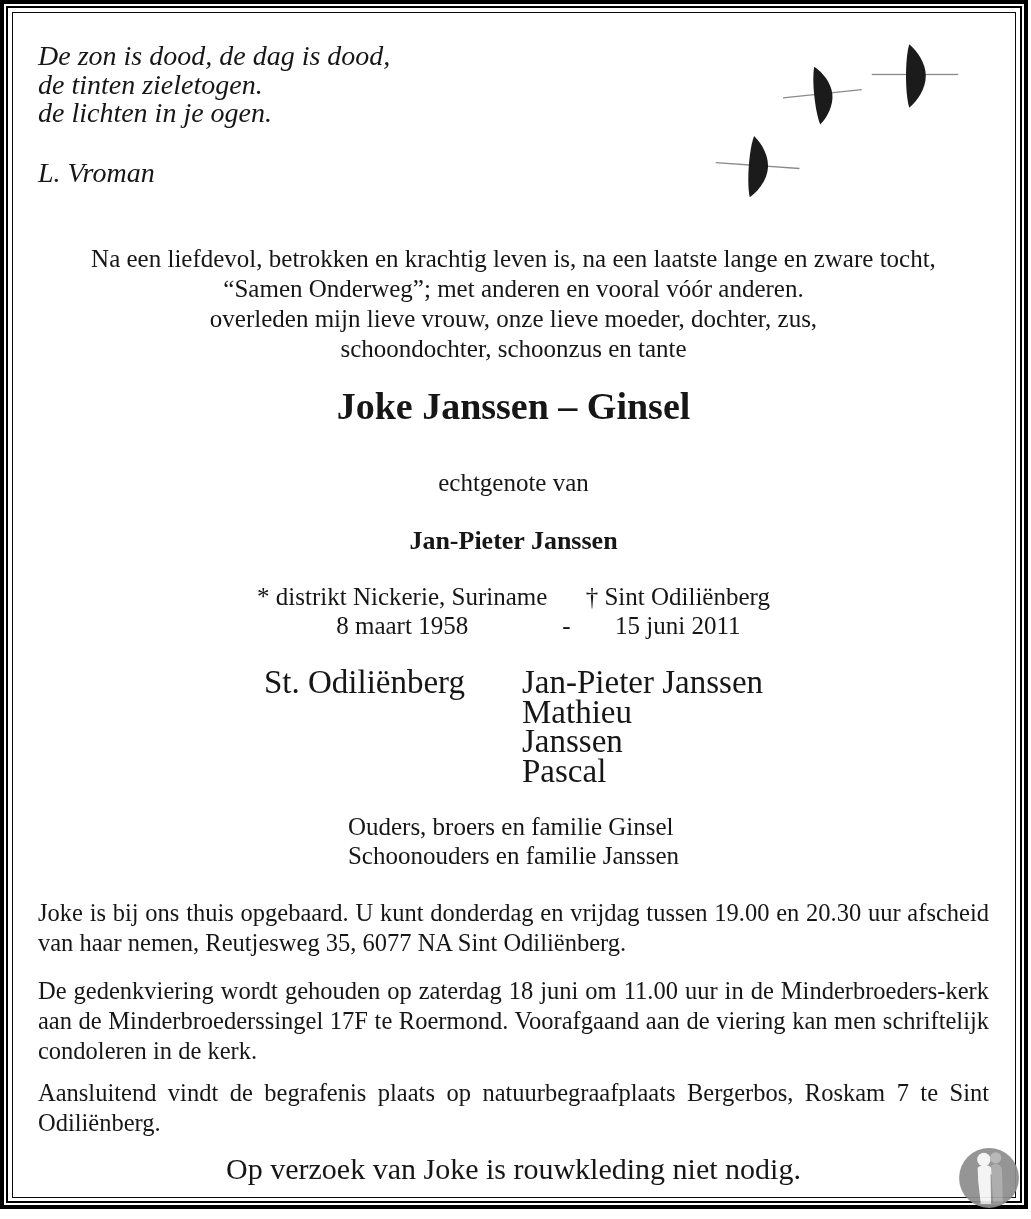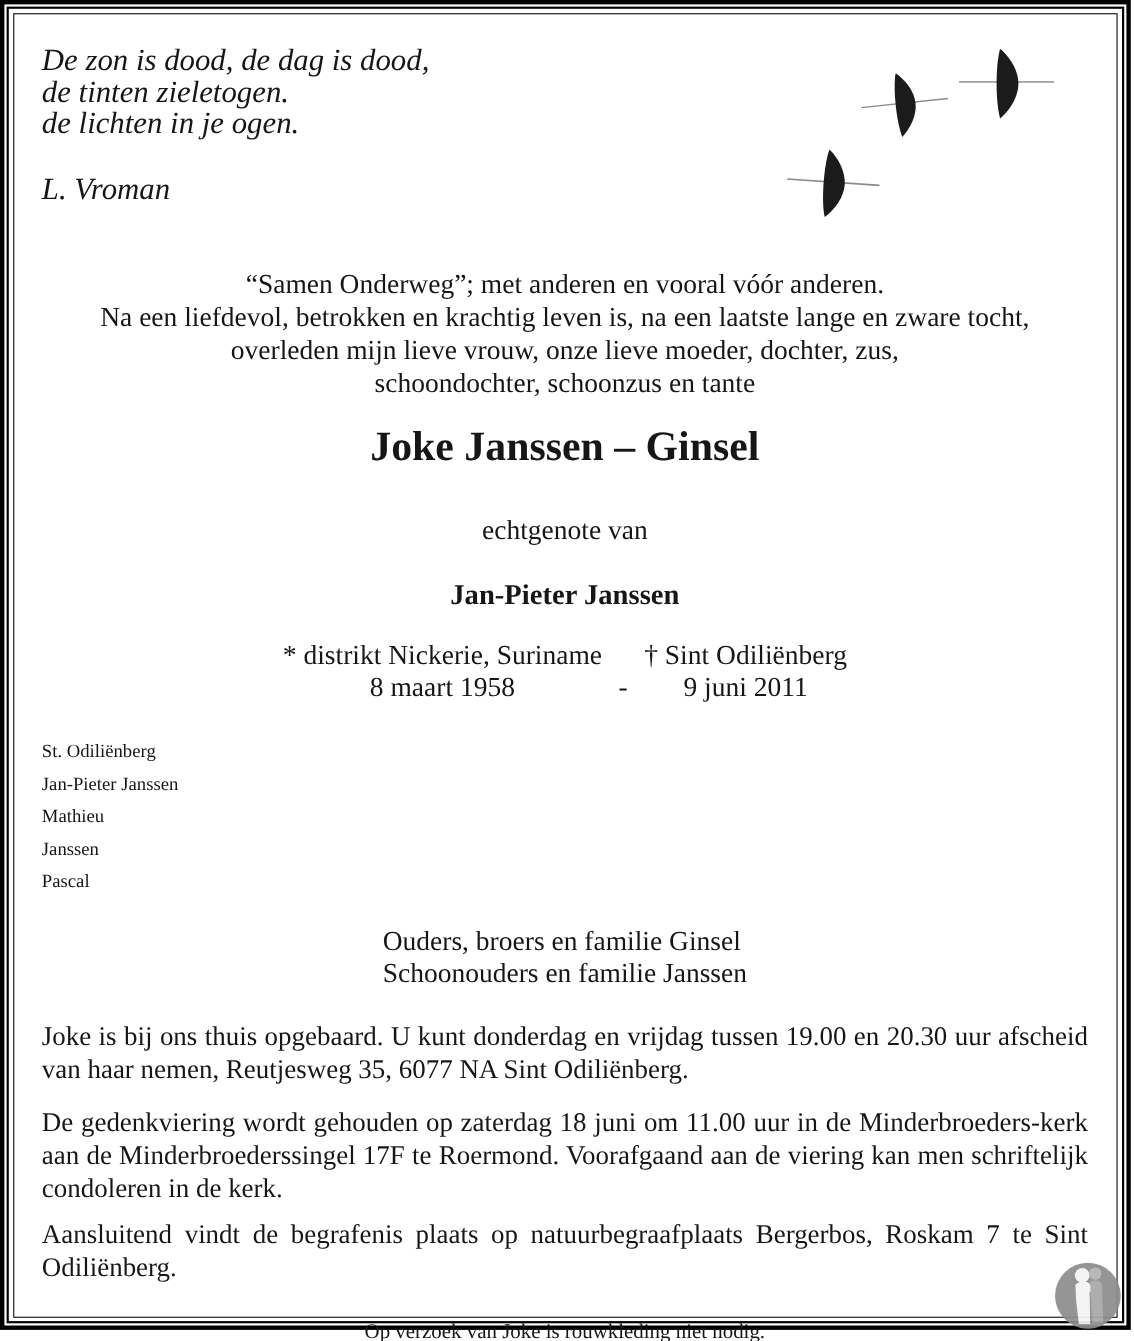--- a/index.html
+++ b/index.html
@@ -24,31 +24,31 @@
   .intro { margin-top:57px; font-size:25px; line-height:30px; text-align:center; }
 
   .deceased-name { margin-top:24px; font-size:38px; line-height:36px; font-weight:bold; text-align:center; }
   .relation { margin-top:44px; font-size:25px; line-height:30px; text-align:center; }
   .spouse-name { margin-top:27px; font-size:26px; line-height:31px; font-weight:bold; text-align:center; }
 
   .vitals { margin-top:26px; display:flex; justify-content:center; align-items:flex-end; font-size:25px; line-height:29px; }
   .vitals-sep { margin:0 15px; }
   .vitals-date { text-align:center; }
 
-  .family { margin-top:28px; display:flex; justify-content:center; align-items:flex-start; font-size:17px; line-height:29.5px;flex-direction:column; }
+  .family { margin-top:28px; display:flex; justify-content:center; align-items:flex-start; font-size:33px; line-height:29.5px; }
   .family-place { margin-right:57px; }
   .family-members { text-align:left; }
 
   .relatives { margin-top:26px; width:fit-content; margin-left:auto; margin-right:auto; font-size:25px; line-height:29px; text-align:left; }
 
   .paragraph { margin-top:28px; font-size:24.5px; line-height:30px; text-align:justify; }
   .paragraph.p2 { margin-top:18px; }
   .paragraph.p3 { margin-top:12px; }
 
-  .closing { margin-top:28px; font-size:19px; line-height:30px; text-align:center; }
+  .closing { margin-top:16px; font-size:30px; line-height:30px; text-align:center; }
 
   .bird { position:absolute; }
   .bird svg { display:block; }
   .bird.b-right { left:860px; top:40px; }
   .bird.b-mid   { left:775px; top:62px; transform:rotate(-6deg); }
   .bird.b-low   { left:700px; top:132px; transform:rotate(4deg); }
 
   .logo { position:absolute; right:9px; bottom:7px; width:66px; height:66px; z-index:5; opacity:0.93; }
   .logo svg { display:block; }
 </style>
@@ -81,41 +81,41 @@
 <div class="content">
 
   <div class="poem">
       <div>De zon is dood, de dag is dood,</div>
       <div>de tinten zieletogen.</div>
       <div>de lichten in je ogen.</div>
     </div>
   <div class="poem-author">L. Vroman</div>
 
   <div class="intro">
+      <div>Na een liefdevol, betrokken en krachtig leven is, na een laatste lange en zware tocht,</div>
       <div>“Samen Onderweg”; met anderen en vooral vóór anderen.</div>
-      <div>Na een liefdevol, betrokken en krachtig leven is, na een laatste lange en zware tocht,</div>
       <div>overleden mijn lieve vrouw, onze lieve moeder, dochter, zus,</div>
       <div>schoondochter, schoonzus en tante</div>
     </div>
 
   <div class="deceased-name">Joke Janssen – Ginsel</div>
 
   <div class="relation">echtgenote van</div>
 
   <div class="spouse-name">Jan-Pieter Janssen</div>
 
   <div class="vitals">
     <div class="vitals-col">
       <div><span>*</span> <span>distrikt Nickerie, Suriname</span></div>
       <div class="vitals-date">8 maart 1958</div>
     </div>
     <div class="vitals-sep">-</div>
     <div class="vitals-col">
       <div><span>†</span> <span>Sint Odiliënberg</span></div>
-      <div class="vitals-date">9 juni 2011</div>
+      <div class="vitals-date">15 juni 2011</div>
     </div>
   </div>
 
   <div class="family">
     <div class="family-place">St. Odiliënberg</div>
     <div class="family-members">
         <div>Jan-Pieter Janssen</div>
         <div>Mathieu</div>
         <div>Janssen</div>
         <div>Pascal</div>

